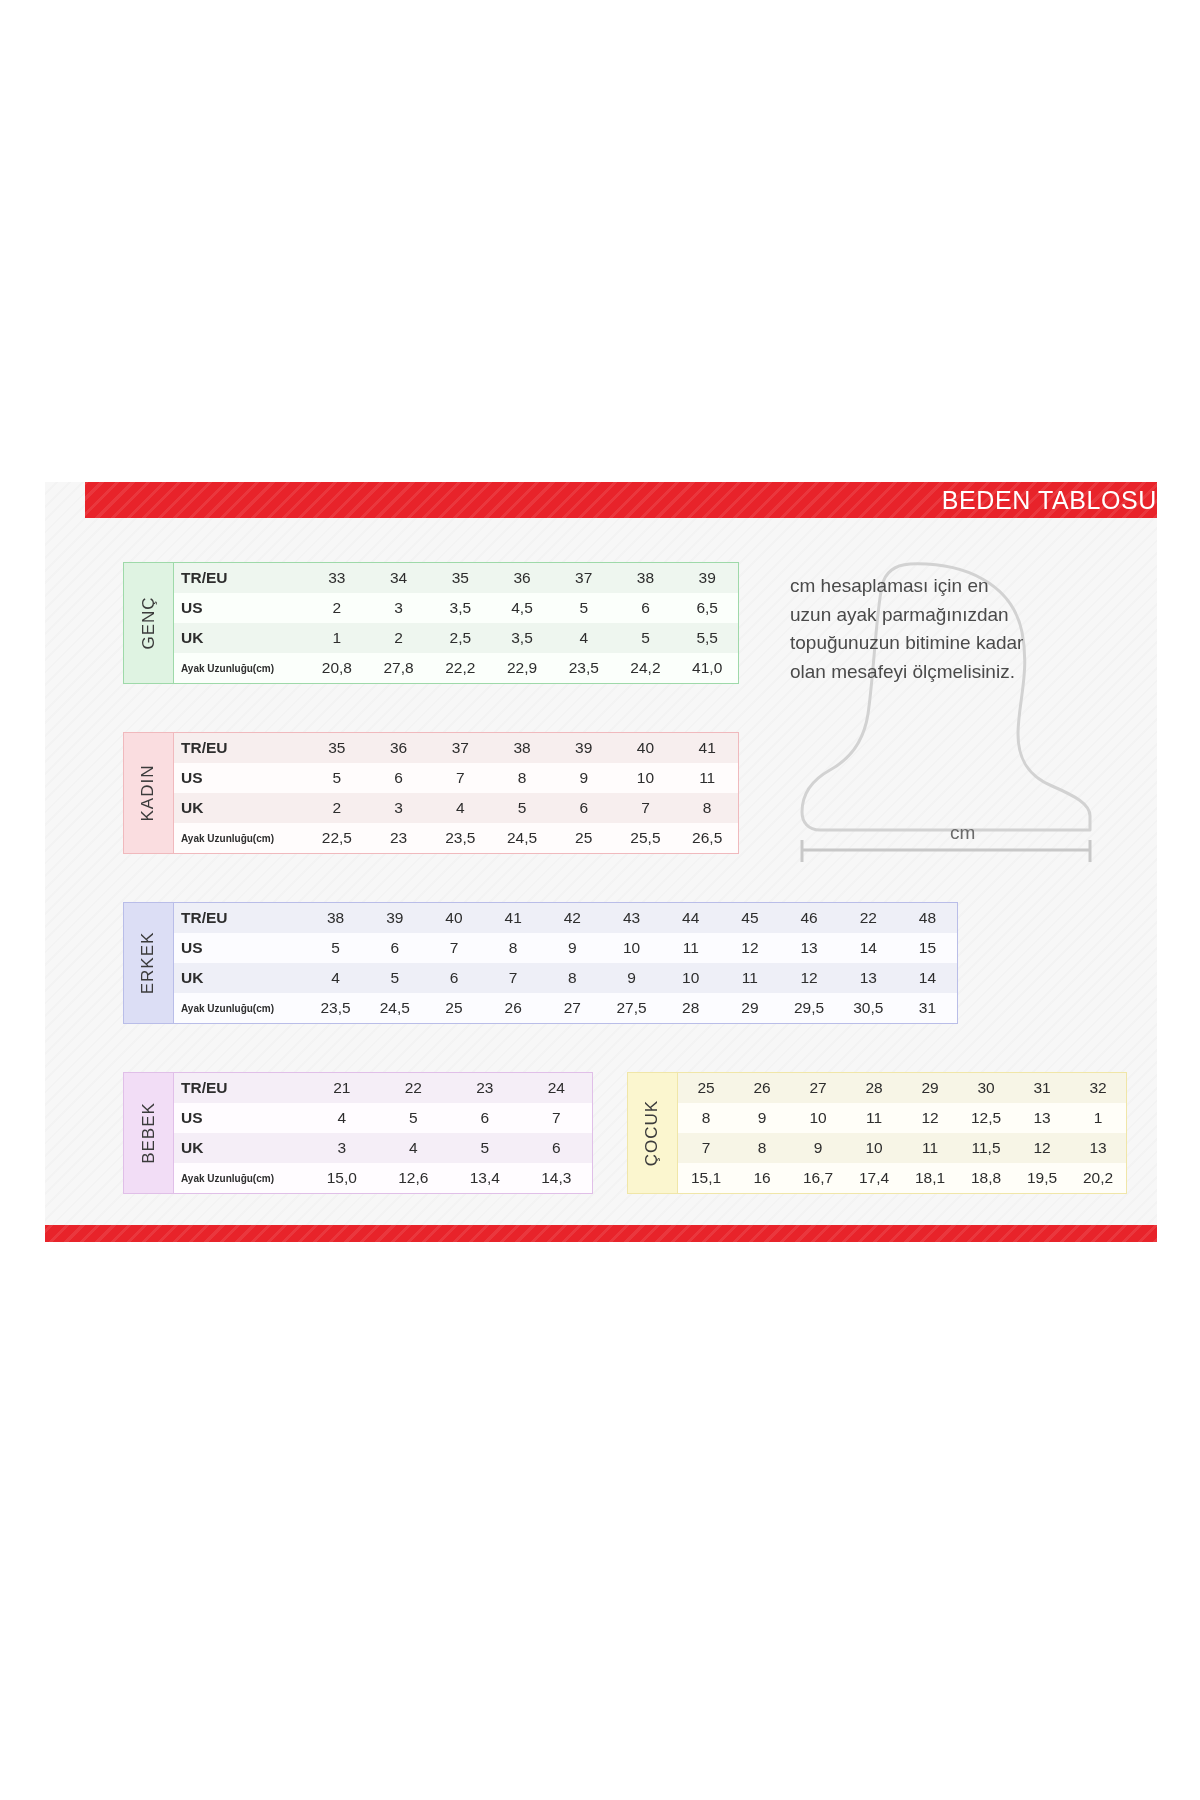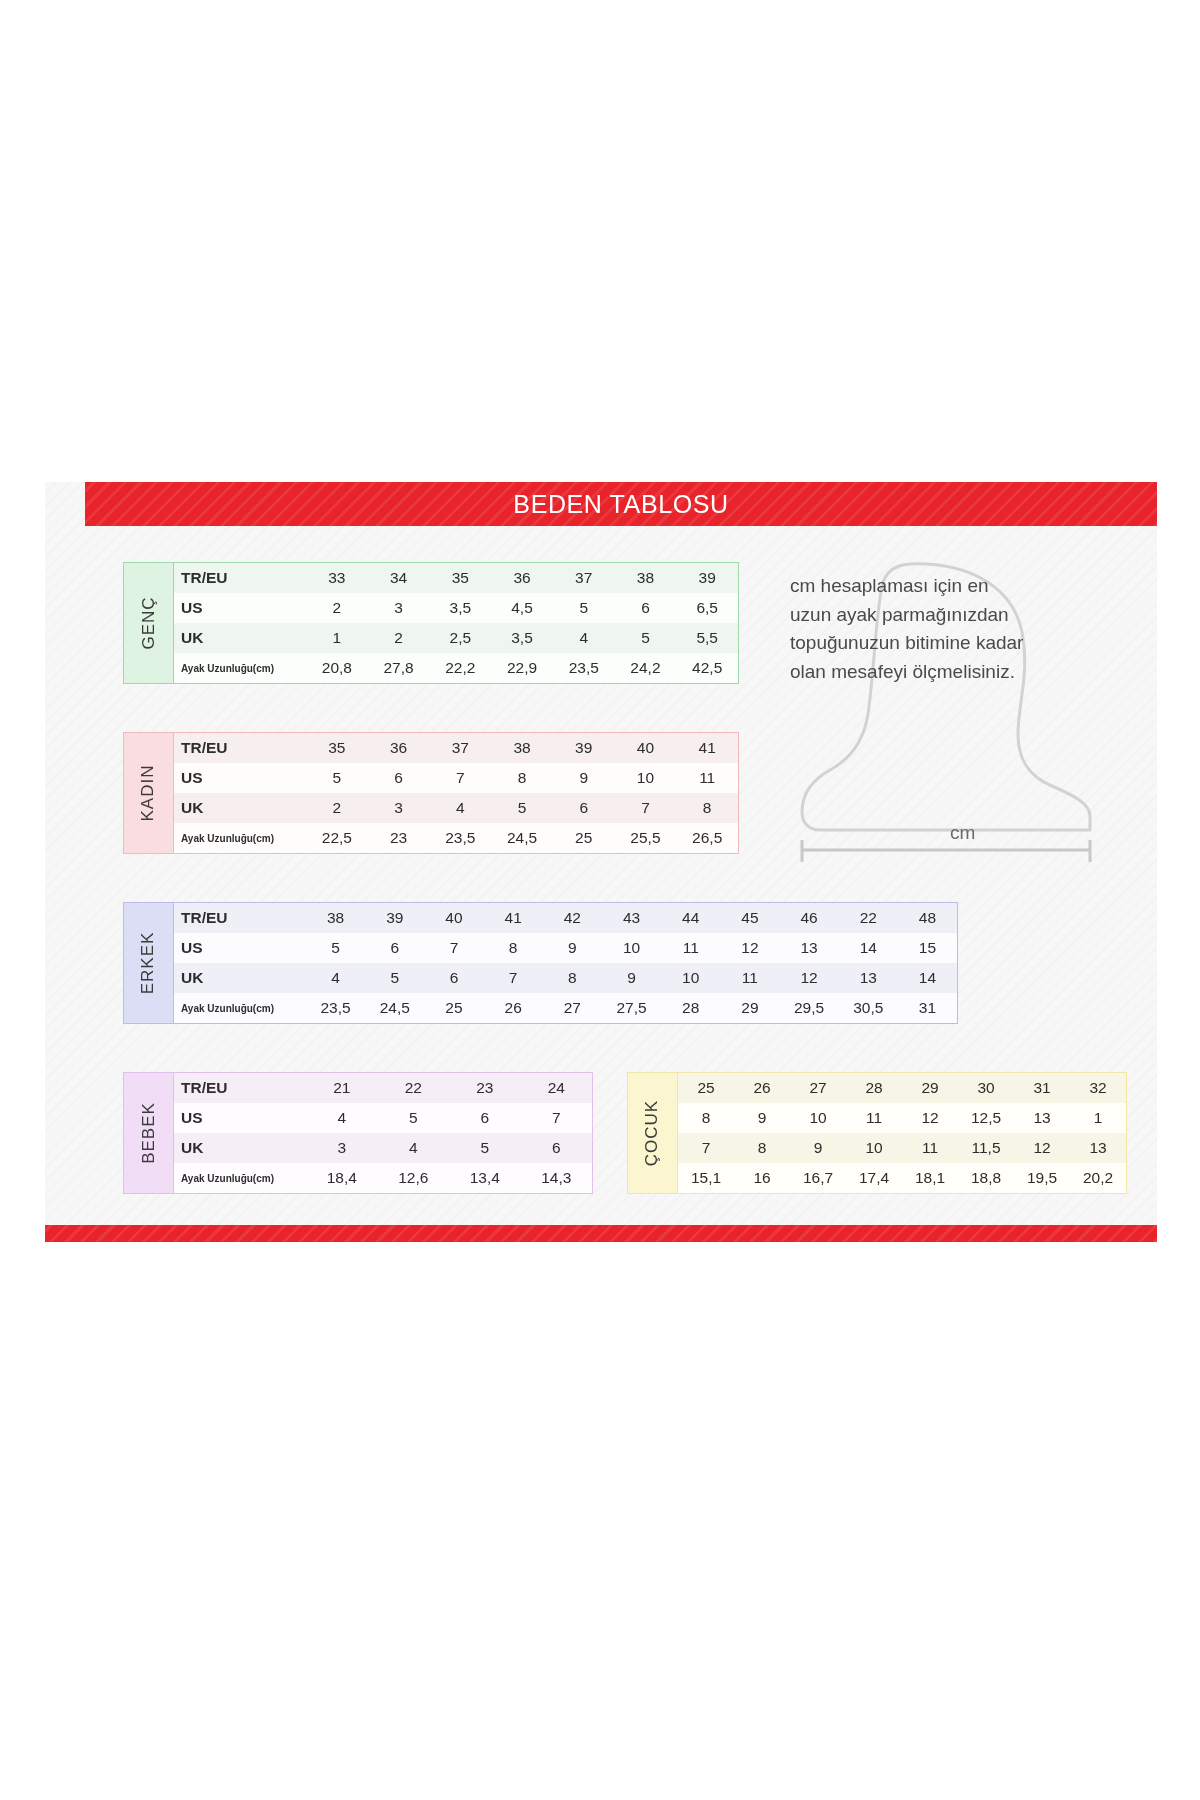--- a/index.html
+++ b/index.html
@@ -26,32 +26,32 @@
       -45deg,
       rgba(0,0,0,0.016) 0px,
       rgba(0,0,0,0.016) 2px,
       rgba(0,0,0,0) 2px,
       rgba(0,0,0,0) 9px
     );
   }
 
   .title-bar {
     position: relative;
-    height: 44px;
+    height: 36px;
     background: #e8232a;
     background-image: repeating-linear-gradient(
       -45deg,
       rgba(255,255,255,0.09) 0px,
       rgba(255,255,255,0.09) 3px,
       rgba(255,255,255,0) 3px,
       rgba(255,255,255,0) 11px
     );
     display: flex;
     align-items: center;
-    justify-content: center;
+    justify-content: flex-end;
     margin-left: 40px;
   }
   .title-bar .title {
     color: #ffffff;
     font-size: 25px;
     letter-spacing: 0.6px;
     font-weight: 400;
   }
 
   .bottom-bar {
@@ -248,21 +248,21 @@
         </div>
         <div class="row">
           <div class="rlabel small">Ayak Uzunluğu(cm)</div>
           <div class="cells">
             <div class="c">20,8</div>
             <div class="c">27,8</div>
             <div class="c">22,2</div>
             <div class="c">22,9</div>
             <div class="c">23,5</div>
             <div class="c">24,2</div>
-            <div class="c">42,5</div>
+            <div class="c">41,0</div>
           </div>
         </div>
       </div>
     </div>
 
     <div class="block kadin" id="block-kadin">
       <div class="side-label">
         <span>KADIN</span>
       </div>
       <div class="grid">
@@ -417,21 +417,21 @@
           <div class="cells">
             <div class="c">3</div>
             <div class="c">4</div>
             <div class="c">5</div>
             <div class="c">6</div>
           </div>
         </div>
         <div class="row">
           <div class="rlabel small">Ayak Uzunluğu(cm)</div>
           <div class="cells">
-            <div class="c">18,4</div>
+            <div class="c">15,0</div>
             <div class="c">12,6</div>
             <div class="c">13,4</div>
             <div class="c">14,3</div>
           </div>
         </div>
       </div>
     </div>
 
     <div class="block cocuk" id="block-cocuk">
       <div class="side-label">

